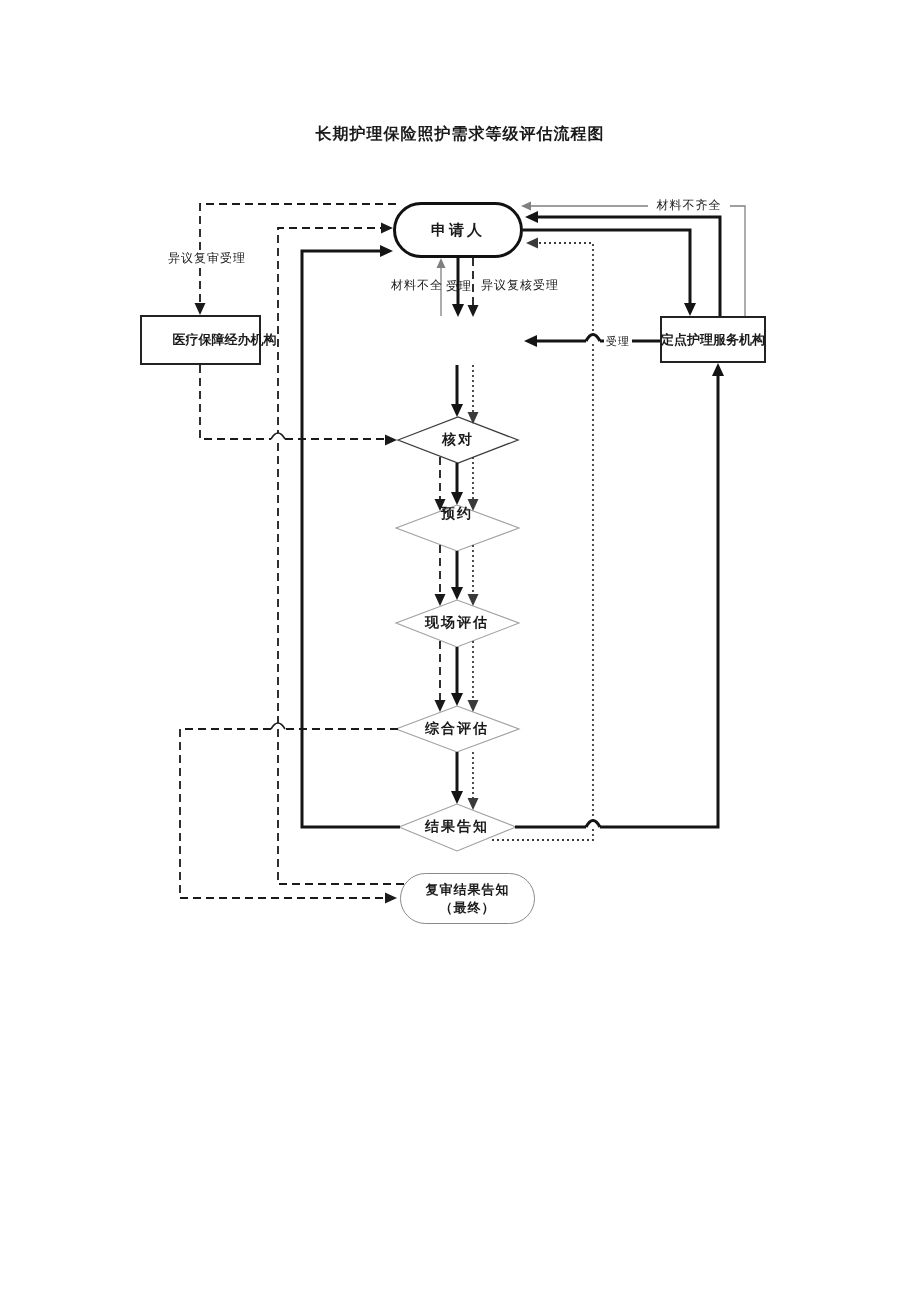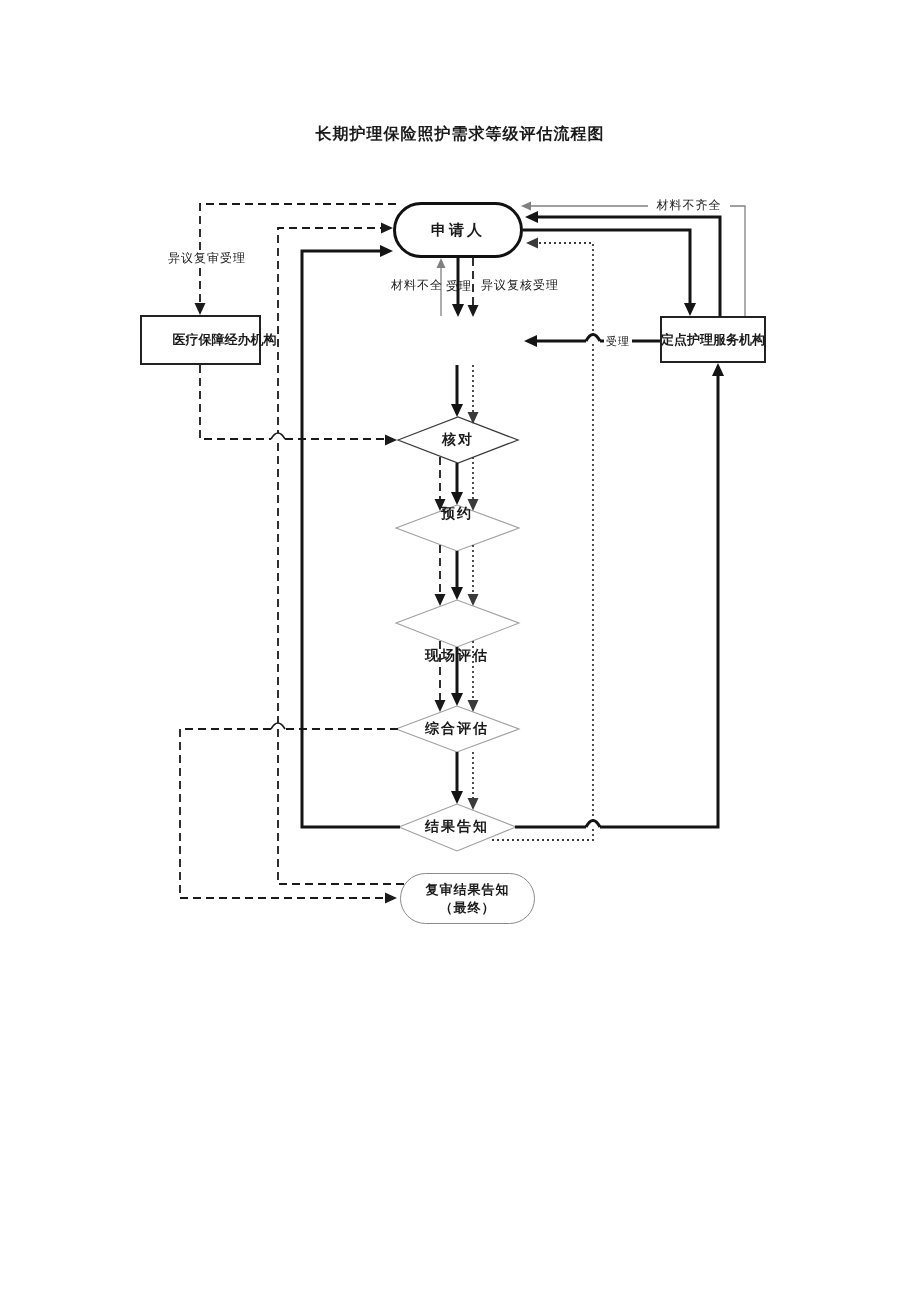--- a/index.html
+++ b/index.html
@@ -191,21 +191,21 @@
     <span>医疗保障经办机构</span>
   </div>
 
 
   <div class="node box box-nursing">
     <span>定点护理服务机构</span>
   </div>
 
   <div class="dlabel" style="left:398px;top:431px;">核对</div>
   <div class="dlabel" style="left:397px;top:505px;">预约</div>
-  <div class="dlabel" style="left:397px;top:614px;margin-top:33px;">现场评估</div>
+  <div class="dlabel" style="left:397px;top:614px;">现场评估</div>
   <div class="dlabel" style="left:397px;top:720px;">综合评估</div>
   <div class="dlabel" style="left:397px;top:818px;">结果告知</div>
 
   <div class="node final-stadium">
     <span>复审结果告知</span>
     <span>（最终）</span>
   </div>
 
   <span class="elabel wbg" style="left:648px;top:197px;width:78px;text-align:center;">材料不齐全</span>
 

